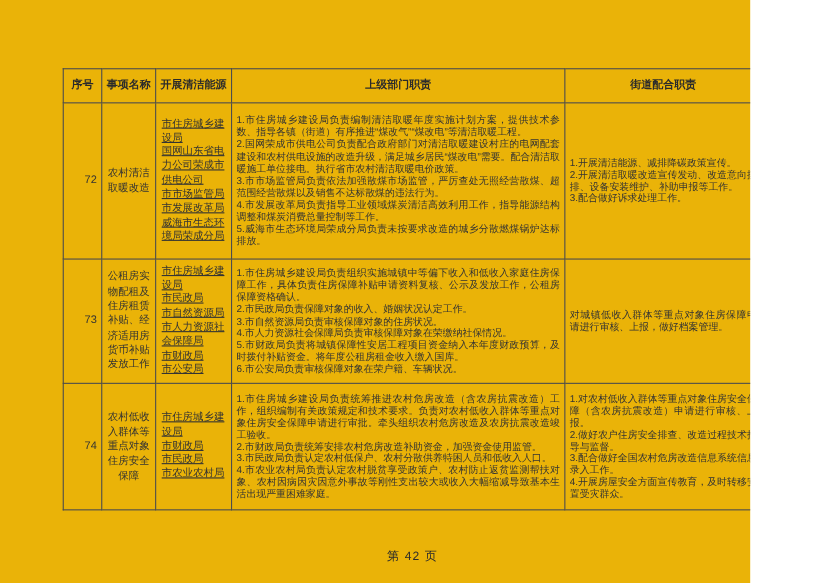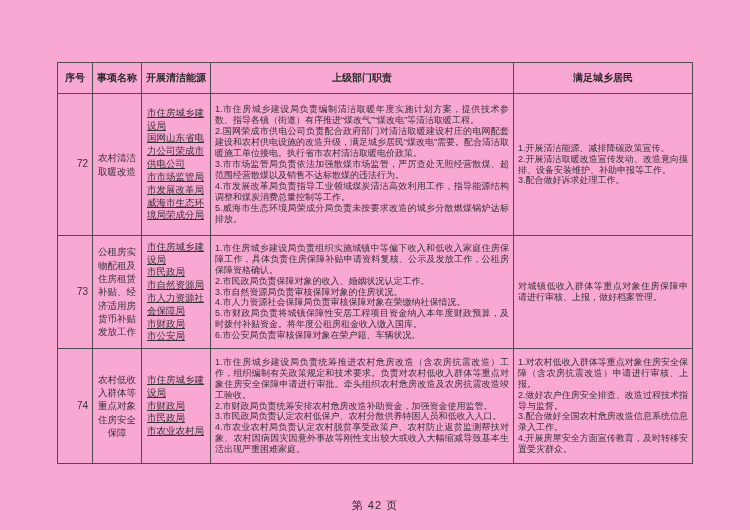--- a/index.html
+++ b/index.html
@@ -4,23 +4,23 @@
 <style>
   html, body {
     margin: 0;
     padding: 0;
     background: #ffffff;
     font-family: "Liberation Sans", "DejaVu Sans", sans-serif;
     color: #333333;
   }
   .page {
     position: relative;
-    width: 750px;
+    width: 682px;
     height: 530px;
-    background: #f9a8d4;
+    background: #eab308;
     overflow: hidden;
   }
   table.duty-table {
     position: absolute;
     left: 57px;
     top: 62px;
     width: 635px;
     border-collapse: collapse;
     table-layout: fixed;
   }
@@ -101,21 +101,21 @@
       <col style="width:69px">
       <col style="width:303px">
       <col style="width:179px">
     </colgroup>
     <thead>
       <tr>
         <th>序号</th>
         <th>事项名称</th>
         <th>开展清洁能源</th>
         <th>上级部门职责</th>
-        <th>满足城乡居民</th>
+        <th>街道配合职责</th>
       </tr>
     </thead>
     <tbody>
       <tr class="row-72">
         <td class="cell-seq">72</td>
         <td class="cell-name">农村清洁取暖改造</td>
         <td class="cell-depts">市住房城乡建设局
 国网山东省电力公司荣成市供电公司
 市市场监管局
 市发展改革局

